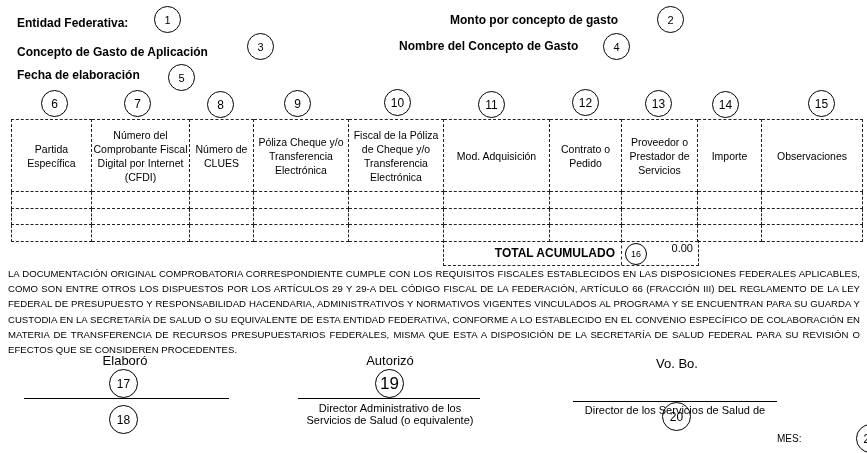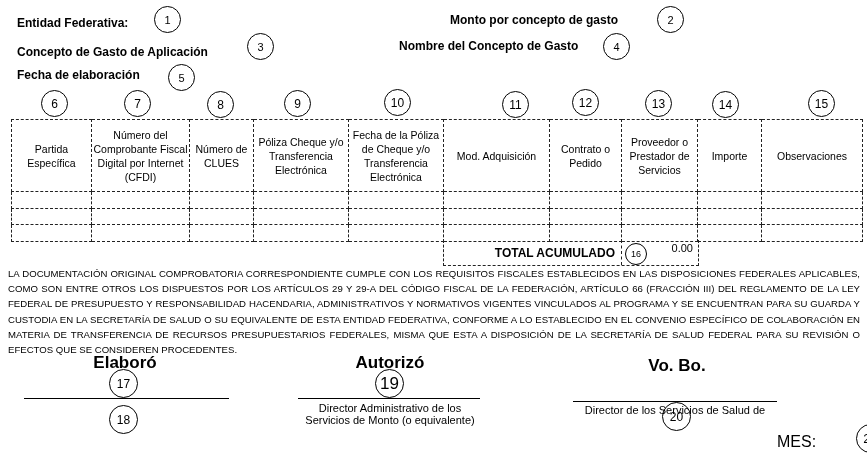--- a/index.html
+++ b/index.html
@@ -18,21 +18,21 @@
                   vertical-align:middle; line-height:14px; box-sizing:border-box; }
   table.grid tr.hdr td { height:72px; }
   table.grid tr.row td { height:16.5px; }
   .total { position:absolute; left:443px; top:240px; height:25px; display:flex;
            border-left:1px dashed #222; border-bottom:1px dashed #222; border-right:1px dashed #222; }
   .total .tl { width:106px; display:flex; align-items:center; justify-content:flex-end;
                padding-right:6px; font-weight:bold; font-size:12px; border-right:1px dashed #222; box-sizing:border-box; width:178px; }
   .total .tv { width:76px; position:relative; font-size:11px; }
   .legal { position:absolute; left:8px; top:266px; width:852px; font-size:9.6px; line-height:15.2px;
            text-align:justify; text-transform:none; }
-  .sig-title { position:absolute; font-weight:bold; font-size:17px; text-align:center; }
+  .sig-title { position:absolute; font-weight:normal; font-size:13px; text-align:center; }
   .sig-line { position:absolute; border-top:1.5px solid #000; height:0; }
   .sig-cap { position:absolute; font-size:11px; text-align:center; line-height:12px; }
 </style>
 </head>
 <body>
 
 <div class="abs lbl" style="left:17px;top:16px;">Entidad Federativa:</div>
 <div class="circ c-lg" style="left:154px;top:6px;">1</div>
 
 <div class="abs lbl" style="left:450px;top:13px;">Monto por concepto de gasto</div>
@@ -45,21 +45,21 @@
 <div class="circ c-lg" style="left:603px;top:33px;">4</div>
 
 <div class="abs lbl" style="left:17px;top:68px;">Fecha de elaboración</div>
 <div class="circ c-lg" style="left:168px;top:64px;">5</div>
 
 <div class="circ c-md" style="left:41px;top:90px;">6</div>
 <div class="circ c-md" style="left:124px;top:90px;">7</div>
 <div class="circ c-md" style="left:207px;top:91px;">8</div>
 <div class="circ c-md" style="left:284px;top:90px;">9</div>
 <div class="circ c-md" style="left:384px;top:89px;">10</div>
-<div class="circ c-md" style="left:478px;top:91px;margin-left:24px;">11</div>
+<div class="circ c-md" style="left:478px;top:91px;">11</div>
 <div class="circ c-md" style="left:572px;top:89px;">12</div>
 <div class="circ c-md" style="left:645px;top:90px;text-align:center;">13</div>
 <div class="circ c-md" style="left:712px;top:91px;">14</div>
 <div class="circ c-md" style="left:790px;top:90px;margin-left:18px;">15</div>
 
 <table class="grid">
   <colgroup>
     <col style="width:80px">
       <col style="width:98px">
       <col style="width:64px">
@@ -70,21 +70,21 @@
       <col style="width:76px">
       <col style="width:64px">
       <col style="width:101px">
   </colgroup>
   <tbody>
       <tr class="hdr">
     <td>Partida Específica</td>
     <td>Número del Comprobante Fiscal Digital por Internet (CFDI)</td>
     <td>Número de CLUES</td>
     <td>Póliza Cheque y/o Transferencia Electrónica</td>
-    <td>Fecha de la Póliza de Cheque y/o Transferencia Electrónica</td>
+    <td>Fiscal de la Póliza de Cheque y/o Transferencia Electrónica</td>
     <td>Mod. Adquisición</td>
     <td>Contrato o Pedido</td>
     <td>Proveedor o Prestador de Servicios</td>
     <td>Importe</td>
     <td>Observaciones</td>
   </tr>
   <tr class="row">
     <td></td>
     <td></td>
     <td></td>
@@ -136,24 +136,24 @@
 <div class="sig-title" style="left:75px;top:353px;width:100px;">Elaboró</div>
 <div class="circ" style="left:109px;top:369px;width:29px;height:29px;font-size:12px;text-align:center;">17</div>
 <div class="sig-line" style="left:24px;top:398px;width:205px;"></div>
 <div class="circ" style="left:109px;top:405px;width:29px;height:29px;font-size:12px;">18</div>
 
 <div class="sig-title" style="left:340px;top:353px;width:100px;">Autorizó</div>
 <div class="circ" style="left:375px;top:369px;width:29px;height:29px;font-size:17px;">19</div>
 <div class="sig-line" style="left:298px;top:398px;width:182px;"></div>
 <div class="sig-cap" style="left:290px;top:402px;width:200px;">
   <div>Director Administrativo de los</div>
-  <div>Servicios de Monto (o equivalente)</div>
+  <div>Servicios de Salud (o equivalente)</div>
 </div>
 
 <div class="sig-title" style="left:627px;top:356px;width:100px;">Vo. Bo.</div>
 <div class="circ" style="left:662px;top:374px;width:29px;height:29px;font-size:12px;margin-top:28px;">20</div>
 <div class="sig-line" style="left:573px;top:401px;width:204px;"></div>
 <div class="sig-cap" style="left:570px;top:404px;width:210px;">
   <div>Director de los Servicios de Salud de</div>
 </div>
 
-<div class="abs" style="left:777px;top:433px;font-size:16px;">MES:</div>
+<div class="abs" style="left:777px;top:433px;font-size:10px;">MES:</div>
 <div class="circ" style="left:856px;top:424px;width:29px;height:29px;font-size:13px;">21</div>
 
 </body></html>

